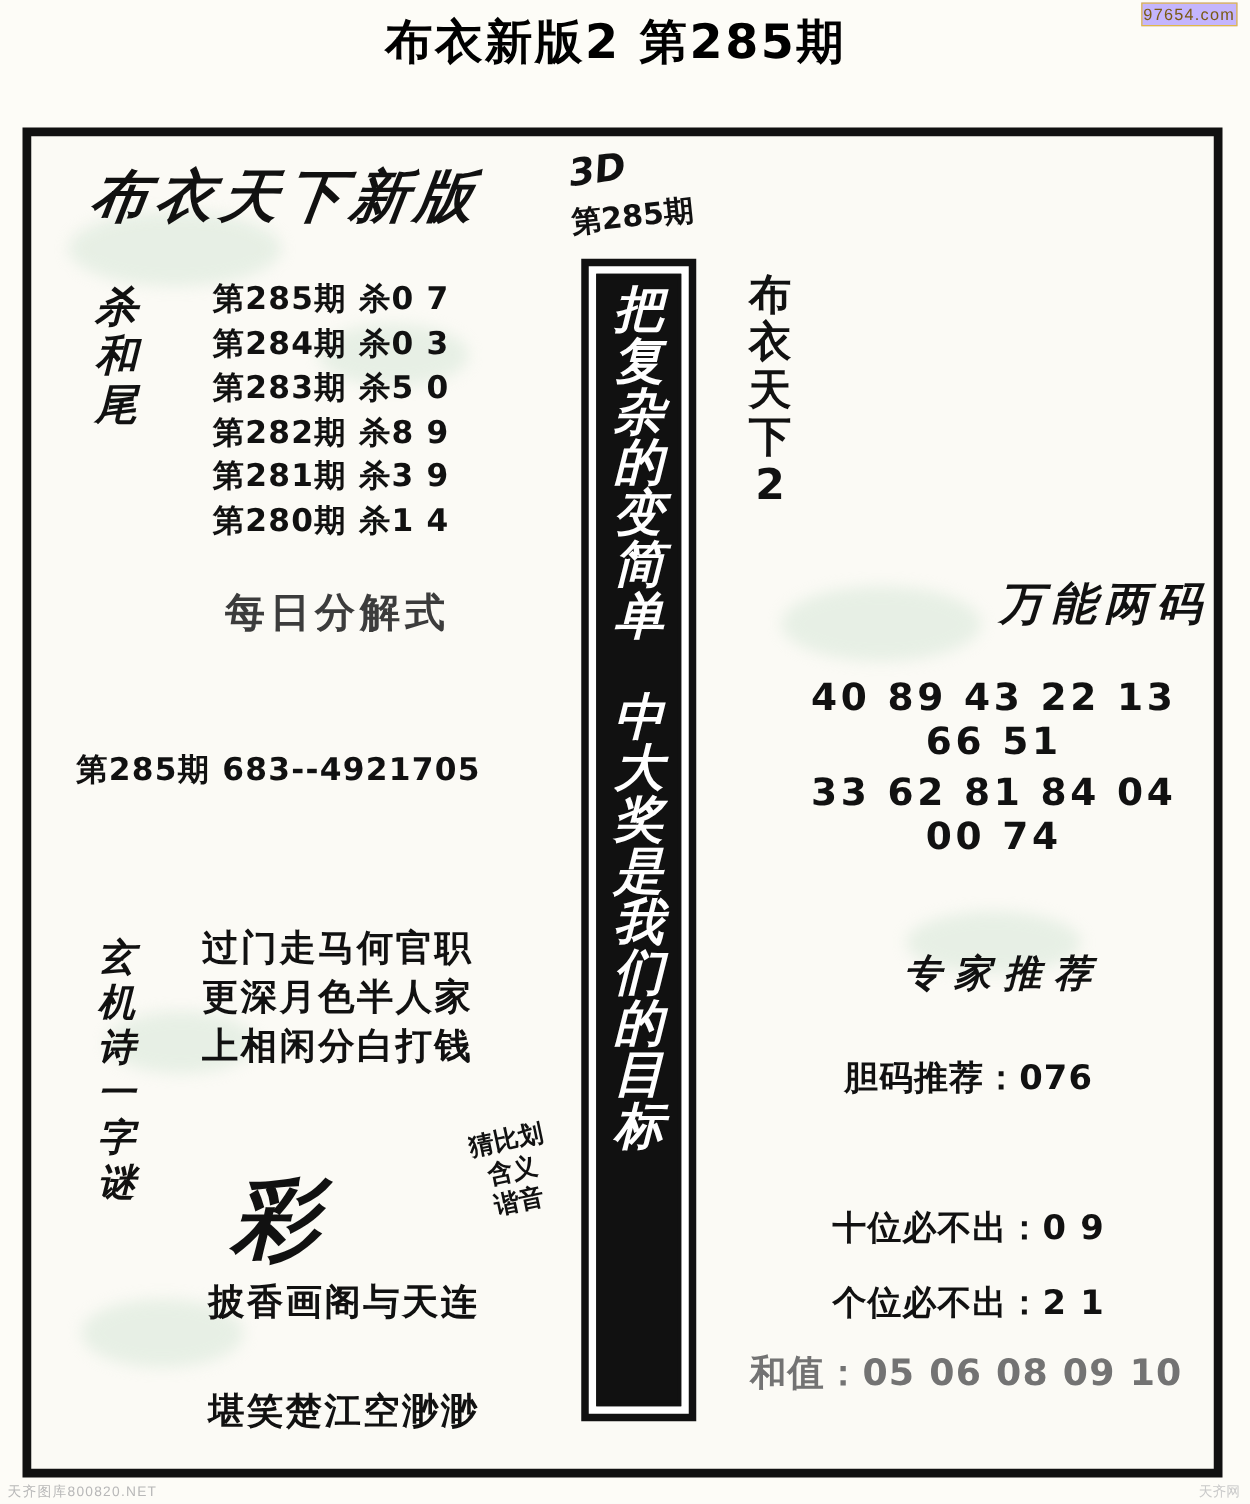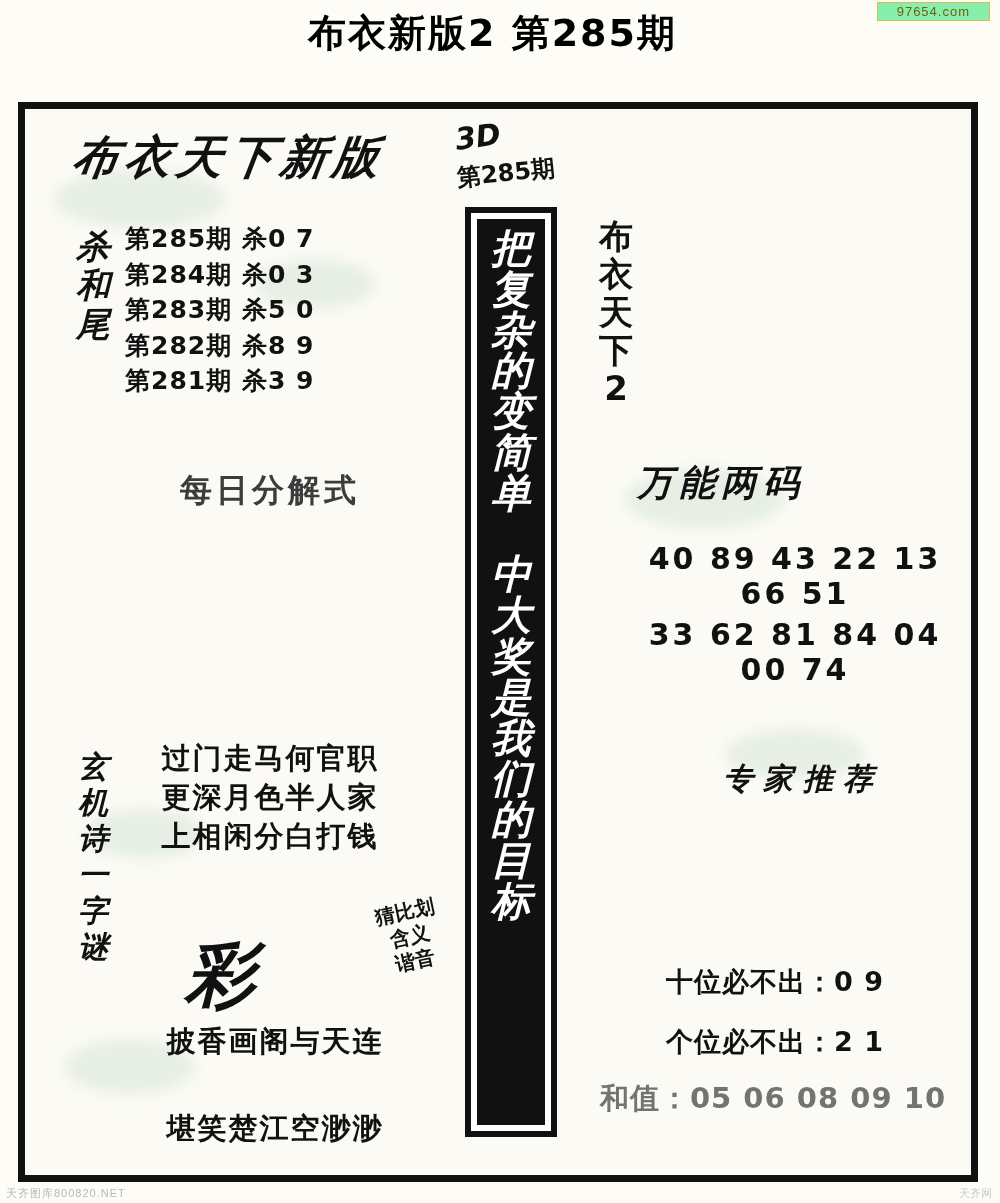--- a/index.html
+++ b/index.html
@@ -12,26 +12,26 @@
     background: #fdfcf7;
     font-family: "Liberation Serif", serif;
     position: relative;
     overflow: hidden;
   }
   
   .watermark-badge {
     position: absolute;
     top: 2px;
     right: 10px;
-    background: #86efac;
+    background: #c4b5fd;
     border: 1px solid #e0b84a;
     color: #7a5a12;
     font-size: 13px;
     font-family: "Liberation Sans", sans-serif;
-    padding: 1px 19px;
+    padding: 1px 1px;
     letter-spacing: 1px;
   }
   .title-bar {
     position: absolute;
     top: 4px;
     left: 0;
     width: 985px;
     text-align: center;
   }
   .title-text {
@@ -117,20 +117,21 @@
     left: 100px;
     top: 112px;
     width: 280px;
   }
   .kill-row {
     font-family: "DejaVu Sans", sans-serif;
     font-size: 25px;
     font-weight: bold;
     color: #111;
     line-height: 1.42;
+    text-align: center;
     letter-spacing: 1px;
   }
   .daily {
     position: absolute;
     left: 110px;
     top: 360px;
     width: 270px;
     text-align: center;
     font-family: "DejaVu Sans", sans-serif;
     font-size: 32px;
@@ -193,21 +194,21 @@
     font-size: 34px;
     line-height: 1.12;
     color: #111;
     text-align: center;
   }
   .two-code-title {
     position: absolute;
     left: 612px;
     top: 350px;
     width: 330px;
-    text-align: left;
+    text-align: right;
     font-family: "DejaVu Sans", sans-serif;
     font-weight: bold;
     font-style: italic;
     font-size: 36px;
     letter-spacing: 6px;
     color: #111;
   }
   .code-row {
     position: absolute;
     width: 340px;
@@ -367,23 +368,25 @@
       <div>和</div>
       <div>尾</div>
     </div>
 
   <div class="kill-list">
     <div class="kill-row">第285期 杀0 7</div>
     <div class="kill-row">第284期 杀0 3</div>
     <div class="kill-row">第283期 杀5 0</div>
     <div class="kill-row">第282期 杀8 9</div>
     <div class="kill-row">第281期 杀3 9</div>
+    <div class="kill-row">第280期 杀1 4</div>
   </div>
 
   <div class="daily">每日分解式</div>
+  <div class="decode-line">第285期 683--4921705</div>
 
   <div class="banner">
     <div class="banner-inner">
         <span>把</span>
         <span>复</span>
         <span>杂</span>
         <span>的</span>
         <span>变</span>
         <span>简</span>
         <span>单</span>
@@ -405,20 +408,21 @@
       <div>衣</div>
       <div>天</div>
       <div>下</div>
       <div>2</div>
     </div>
   <div class="two-code-title">万能两码</div>
   <div class="code-row" id="code-row-1">40 89 43 22 13 66 51</div>
   <div class="code-row" id="code-row-2">33 62 81 84 04 00 74</div>
 
   <div class="expert-title">专家推荐</div>
+  <div class="rec-row" id="rec-0">胆码推荐：076</div>
   <div class="rec-row" id="rec-2">十位必不出：0 9</div>
   <div class="rec-row" id="rec-3">个位必不出：2 1</div>
   <div class="sum-row">和值：05 06 08 09 10</div>
 
   <div class="vert-label" id="poem-label">
       <div>玄</div>
       <div>机</div>
       <div>诗</div>
       <div>一</div>
       <div>字</div>

